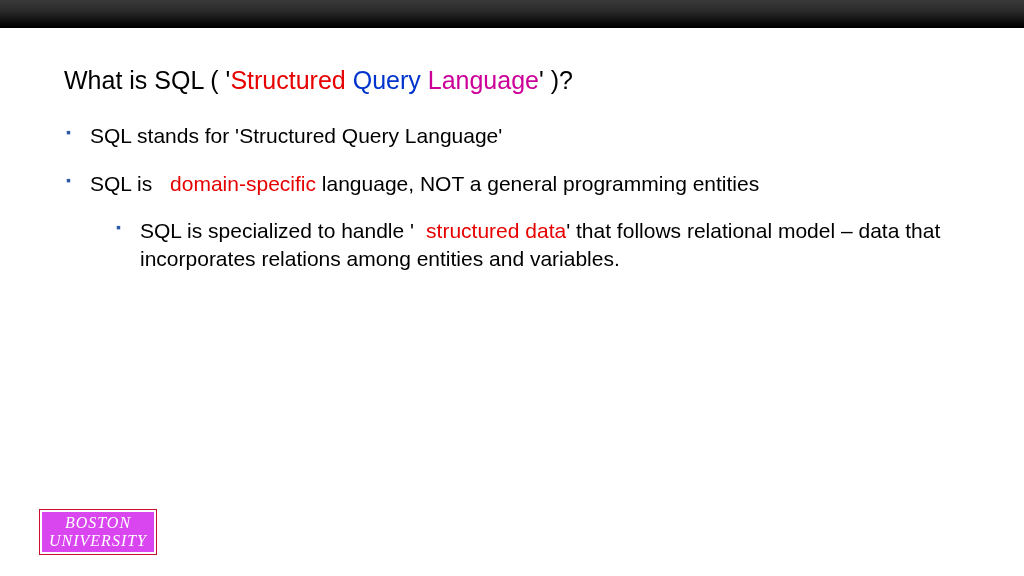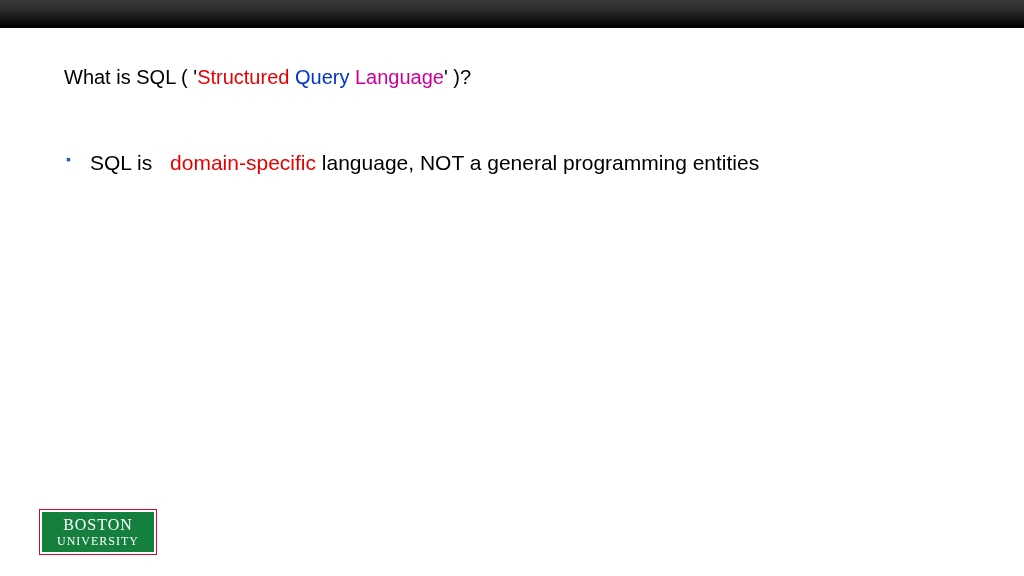--- a/index.html
+++ b/index.html
@@ -1,52 +1,58 @@
 <!DOCTYPE html>
 <html><head>
 <meta charset="utf-8">
 <style>
   * { margin: 0; padding: 0; box-sizing: border-box; }
   html, body { width: 1024px; height: 576px; font-family: Arial, Helvetica, sans-serif; background: #fff; overflow: hidden; }
   .topbar { width: 100%; height: 28px; background: linear-gradient(to bottom, #3a3a3a 0%, #2a2a2a 40%, #000 100%); border-bottom: 1px solid #000; }
   .slide { padding: 38px 64px 0 64px; position: relative; }
-  .title { font-size: 20px; font-weight: 400; color: #000; margin-bottom: 60px; }
+  .title { font-size: 25px; font-weight: 400; color: #000; margin-bottom: 27px; }
   .title .t-red { color: #e60000; }
   .title .t-blue { color: #0033cc; }
   .title .t-mag { color: #cc0099; }
   ul.lvl1 { list-style: none; }
   ul.lvl1 > li { position: relative; padding-left: 26px; font-size: 21px; line-height: 1.35; color: #000; margin-bottom: 20px; }
   ul.lvl1 > li::before { content: "▪"; position: absolute; left: 2px; top: 1px; color: #2a5aa8; font-size: 14px; }
   ul.lvl2 { list-style: none; margin-top: 18px; }
   ul.lvl2 > li { position: relative; padding-left: 26px; font-size: 21px; line-height: 1.35; color: #000; margin-bottom: 18px; margin-left: 24px; }
   ul.lvl2 > li::before { content: "▪"; position: absolute; left: 2px; top: 1px; color: #2a5aa8; font-size: 14px; }
   .hl-red { color: #e60000; margin-left: 12px; }
-  .logo { position: absolute; left: 40px; bottom: 22px; width: 116px; height: 44px; background: #15803d; border: 2px solid #fff; outline: 1px solid #c8102e; display: flex; flex-direction: column; align-items: center; justify-content: center; }
+  .logo { position: absolute; left: 40px; bottom: 22px; width: 116px; height: 44px; background: #d946ef; border: 2px solid #fff; outline: 1px solid #c8102e; display: flex; flex-direction: column; align-items: center; justify-content: center; font-style: italic; }
   .logo .l1 { color: #fff; font-family: "Times New Roman", serif; font-weight: 400; letter-spacing: 1px; font-size: 16px; line-height: 1; }
-  .logo .l2 { color: #fff; font-family: "Times New Roman", serif; font-weight: 400; letter-spacing: 1px; font-size: 12px; line-height: 1; margin-top: 2px; }
+  .logo .l2 { color: #fff; font-family: "Times New Roman", serif; font-weight: 400; letter-spacing: 1px; font-size: 16px; line-height: 1; margin-top: 2px; }
   .page { position: relative; width: 1024px; height: 576px; }
 </style>
 </head>
 <body>
 
 <div class="page">
   <div class="topbar"></div>
 
   <div class="slide">
 
     <h1 class="title">
       <span>What is SQL ( </span><span>'</span><span class="t-red">Structured</span>
       <span class="t-blue">Query</span>
       <span class="t-mag">Language</span><span>'</span><span> )?</span>
     </h1>
 
     <ul class="lvl1">
       <li>
+        <span>SQL stands for 'Structured Query Language'</span>
+      </li>
+      <li>
         <span>SQL is </span><span class="hl-red">domain-specific</span><span> language, NOT a general programming entities</span>
         <ul class="lvl2">
+          <li>
+            <span>SQL is specialized to handle '</span><span class="hl-red">structured data</span><span>' that follows relational model – data that incorporates relations among entities and variables.</span>
+          </li>
         </ul>
       </li>
     </ul>
 
   </div>
 
   <div class="logo">
     <div class="l1">BOSTON</div>
     <div class="l2">UNIVERSITY</div>
   </div>

